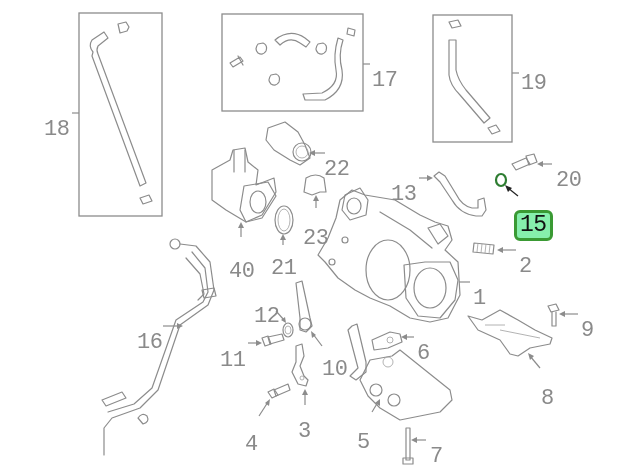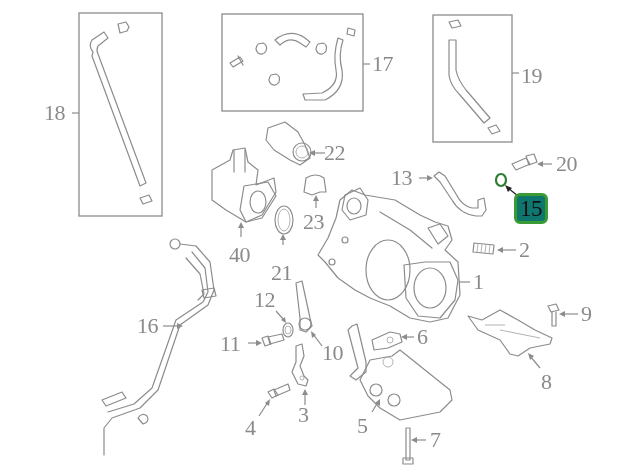--- a/index.html
+++ b/index.html
@@ -1,23 +1,23 @@
 <!DOCTYPE html>
 <html><head>
   <meta charset="utf-8">
   <style>
     html, body { margin: 0; padding: 0; background: #ffffff; }
     body { width: 640px; height: 471px; position: relative; overflow: hidden;
            font-family: "Liberation Sans", sans-serif; }
     #diagram { position: absolute; left: 0; top: 0; width: 640px; height: 471px; }
-    .callout { position: absolute; font-family: Liberation Serif, serif;
+    .callout { position: absolute; font-family: Liberation Mono, monospace;
                font-size: 22px; color: #8a8a8a; line-height: 1; letter-spacing: -0.5px;
-               cursor: pointer; }
+               cursor: pointer; margin-top: 17px; }
     .callout.hl { color: #111; font-size: 23px; border: 3px solid #3a9a34;
-                  border-radius: 6px; padding: 1px 3px 1px 3px; background: #0f766e; }
+                  border-radius: 6px; padding: 1px 3px 1px 3px; background: #86efac; }
     svg .p { fill: none; stroke: #8c8c8c; stroke-width: 1.2; stroke-linejoin: round; stroke-linecap: round; }
     svg .pt { fill: none; stroke: #a0a0a0; stroke-width: 0.8; }
     svg .box { fill: none; stroke: #8c8c8c; stroke-width: 1.3; }
     svg .ld { stroke: #8c8c8c; stroke-width: 1.2; fill: none; }
     svg .ah { fill: #8c8c8c; }
     svg .ldk { stroke: #222; stroke-width: 1.3; }
     svg .ahk { fill: #222; }
     svg .ring { fill: none; stroke: #2e7d32; stroke-width: 2.2; }
   </style>
 </head>
@@ -206,28 +206,28 @@
     <path class="p" d="M268 392 l6 -3 l4 6 l-6 3 z"></path>
     <path class="p" d="M274 390 L288 384 L290 390 L276 396 Z"></path>
     <line class="ld" x1="259" y1="416" x2="268" y2="402"></line>
     <polygon class="ah" points="270,399 265,403 269,406"></polygon>
   </g>
 </svg>
 
   
   <span class="callout" style="left:44px;top:102px;">18</span>
   <span class="callout" style="left:372px;top:53px;">17</span>
-  <span class="callout" style="left:521px;top:65px;">19</span>
+  <span class="callout" style="left:521px;top:56px;">19</span>
   <span class="callout" style="left:324px;top:142px;">22</span>
   <span class="callout" style="left:391px;top:167px;">13</span>
   <span class="callout" style="left:556px;top:153px;">20</span>
   <span class="callout hl" style="left:514px;top:193px;">15</span>
   <span class="callout" style="left:303px;top:211px;">23</span>
   <span class="callout" style="left:229px;top:244px;">40</span>
-  <span class="callout" style="left:271px;top:262px;">21</span>
+  <span class="callout" style="left:271px;top:241px;">21</span>
   <span class="callout" style="left:519px;top:239px;">2</span>
   <span class="callout" style="left:473px;top:271px;">1</span>
   <span class="callout" style="left:254px;top:289px;text-align:center;">12</span>
   <span class="callout" style="left:581px;top:303px;">9</span>
   <span class="callout" style="left:137px;top:315px;">16</span>
   <span class="callout" style="left:417px;top:326px;">6</span>
   <span class="callout" style="left:220px;top:333px;">11</span>
   <span class="callout" style="left:322px;top:342px;text-align:right;">10</span>
   <span class="callout" style="left:541px;top:371px;">8</span>
   <span class="callout" style="left:298px;top:404px;">3</span>

